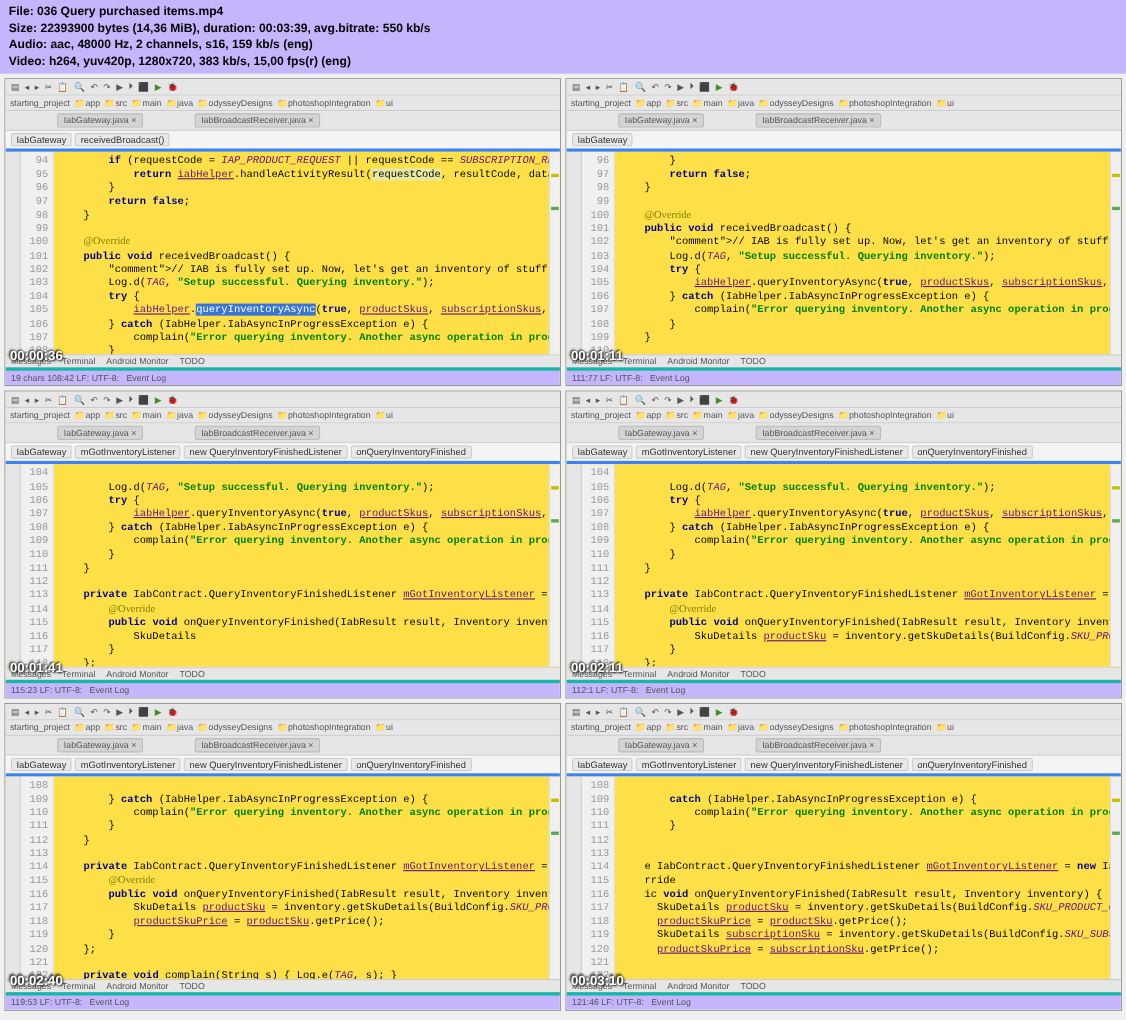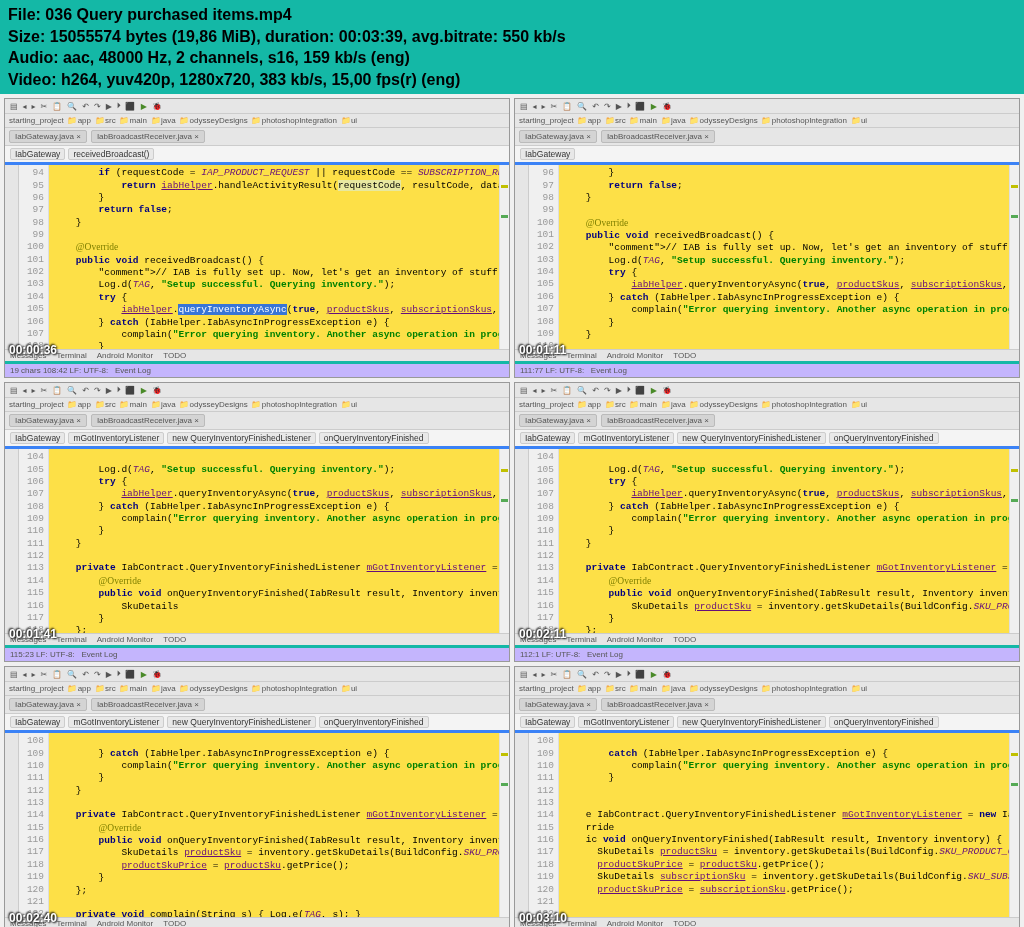--- a/index.html
+++ b/index.html
@@ -3,23 +3,23 @@
 <meta charset="utf-8">
 <style>
   * { margin: 0; padding: 0; box-sizing: border-box; }
   body {
     font-family: Arial, sans-serif;
     background: #f0f0f0;
     font-size: 9px;
     width: 1024px;
   }
   .header-info {
-    background: #14b8a6;
+    background: #c4b5fd;
     padding: 4px 8px;
-    font-size: 16px;
+    font-size: 11px;
     font-weight: bold;
     line-height: 1.35;
     color: #000;
   }
   .grid {
     display: grid;
     grid-template-columns: 1fr 1fr;
     gap: 4px;
     padding: 4px;
   }
@@ -52,20 +52,21 @@
     display: flex;
     gap: 4px;
     font-size: 8px;
     color: #555;
   }
   .tab {
     background: #d4d4d4;
     border: 1px solid #bbb;
     padding: 1px 5px;
     border-radius: 2px;
+    margin-left: 43px;
   }
   .breadcrumb {
     background: #f4f4f4;
     border-bottom: 3px solid #3b82f6;
     padding: 2px 5px;
     font-size: 8.5px;
     color: #333;
     display: flex;
     gap: 3px;
   }
@@ -161,21 +162,21 @@
     z-index: 10;
   }
   .icon-run { color: #4a8a28; }
   .icon-debug { color: #4a8a28; }
 </style>
 </head>
 <body>
 
 <div class="header-info">
   <div>File: 036 Query purchased items.mp4</div>
-  <div>Size: 15055574 bytes (19,86 MiB), duration: 00:03:39, avg.bitrate: 550 kb/s</div>
+  <div>Size: 22393900 bytes (14,36 MiB), duration: 00:03:39, avg.bitrate: 550 kb/s</div>
   <div>Audio: aac, 48000 Hz, 2 channels, s16, 159 kb/s (eng)</div>
   <div>Video: h264, yuv420p, 1280x720, 383 kb/s, 15,00 fps(r) (eng)</div>
 </div>
 
 <div class="grid" id="grid">
     <div class="pane">
       <div class="toolbar">
         <span>▤</span>
         <span>◂</span>
         <span>▸</span>

